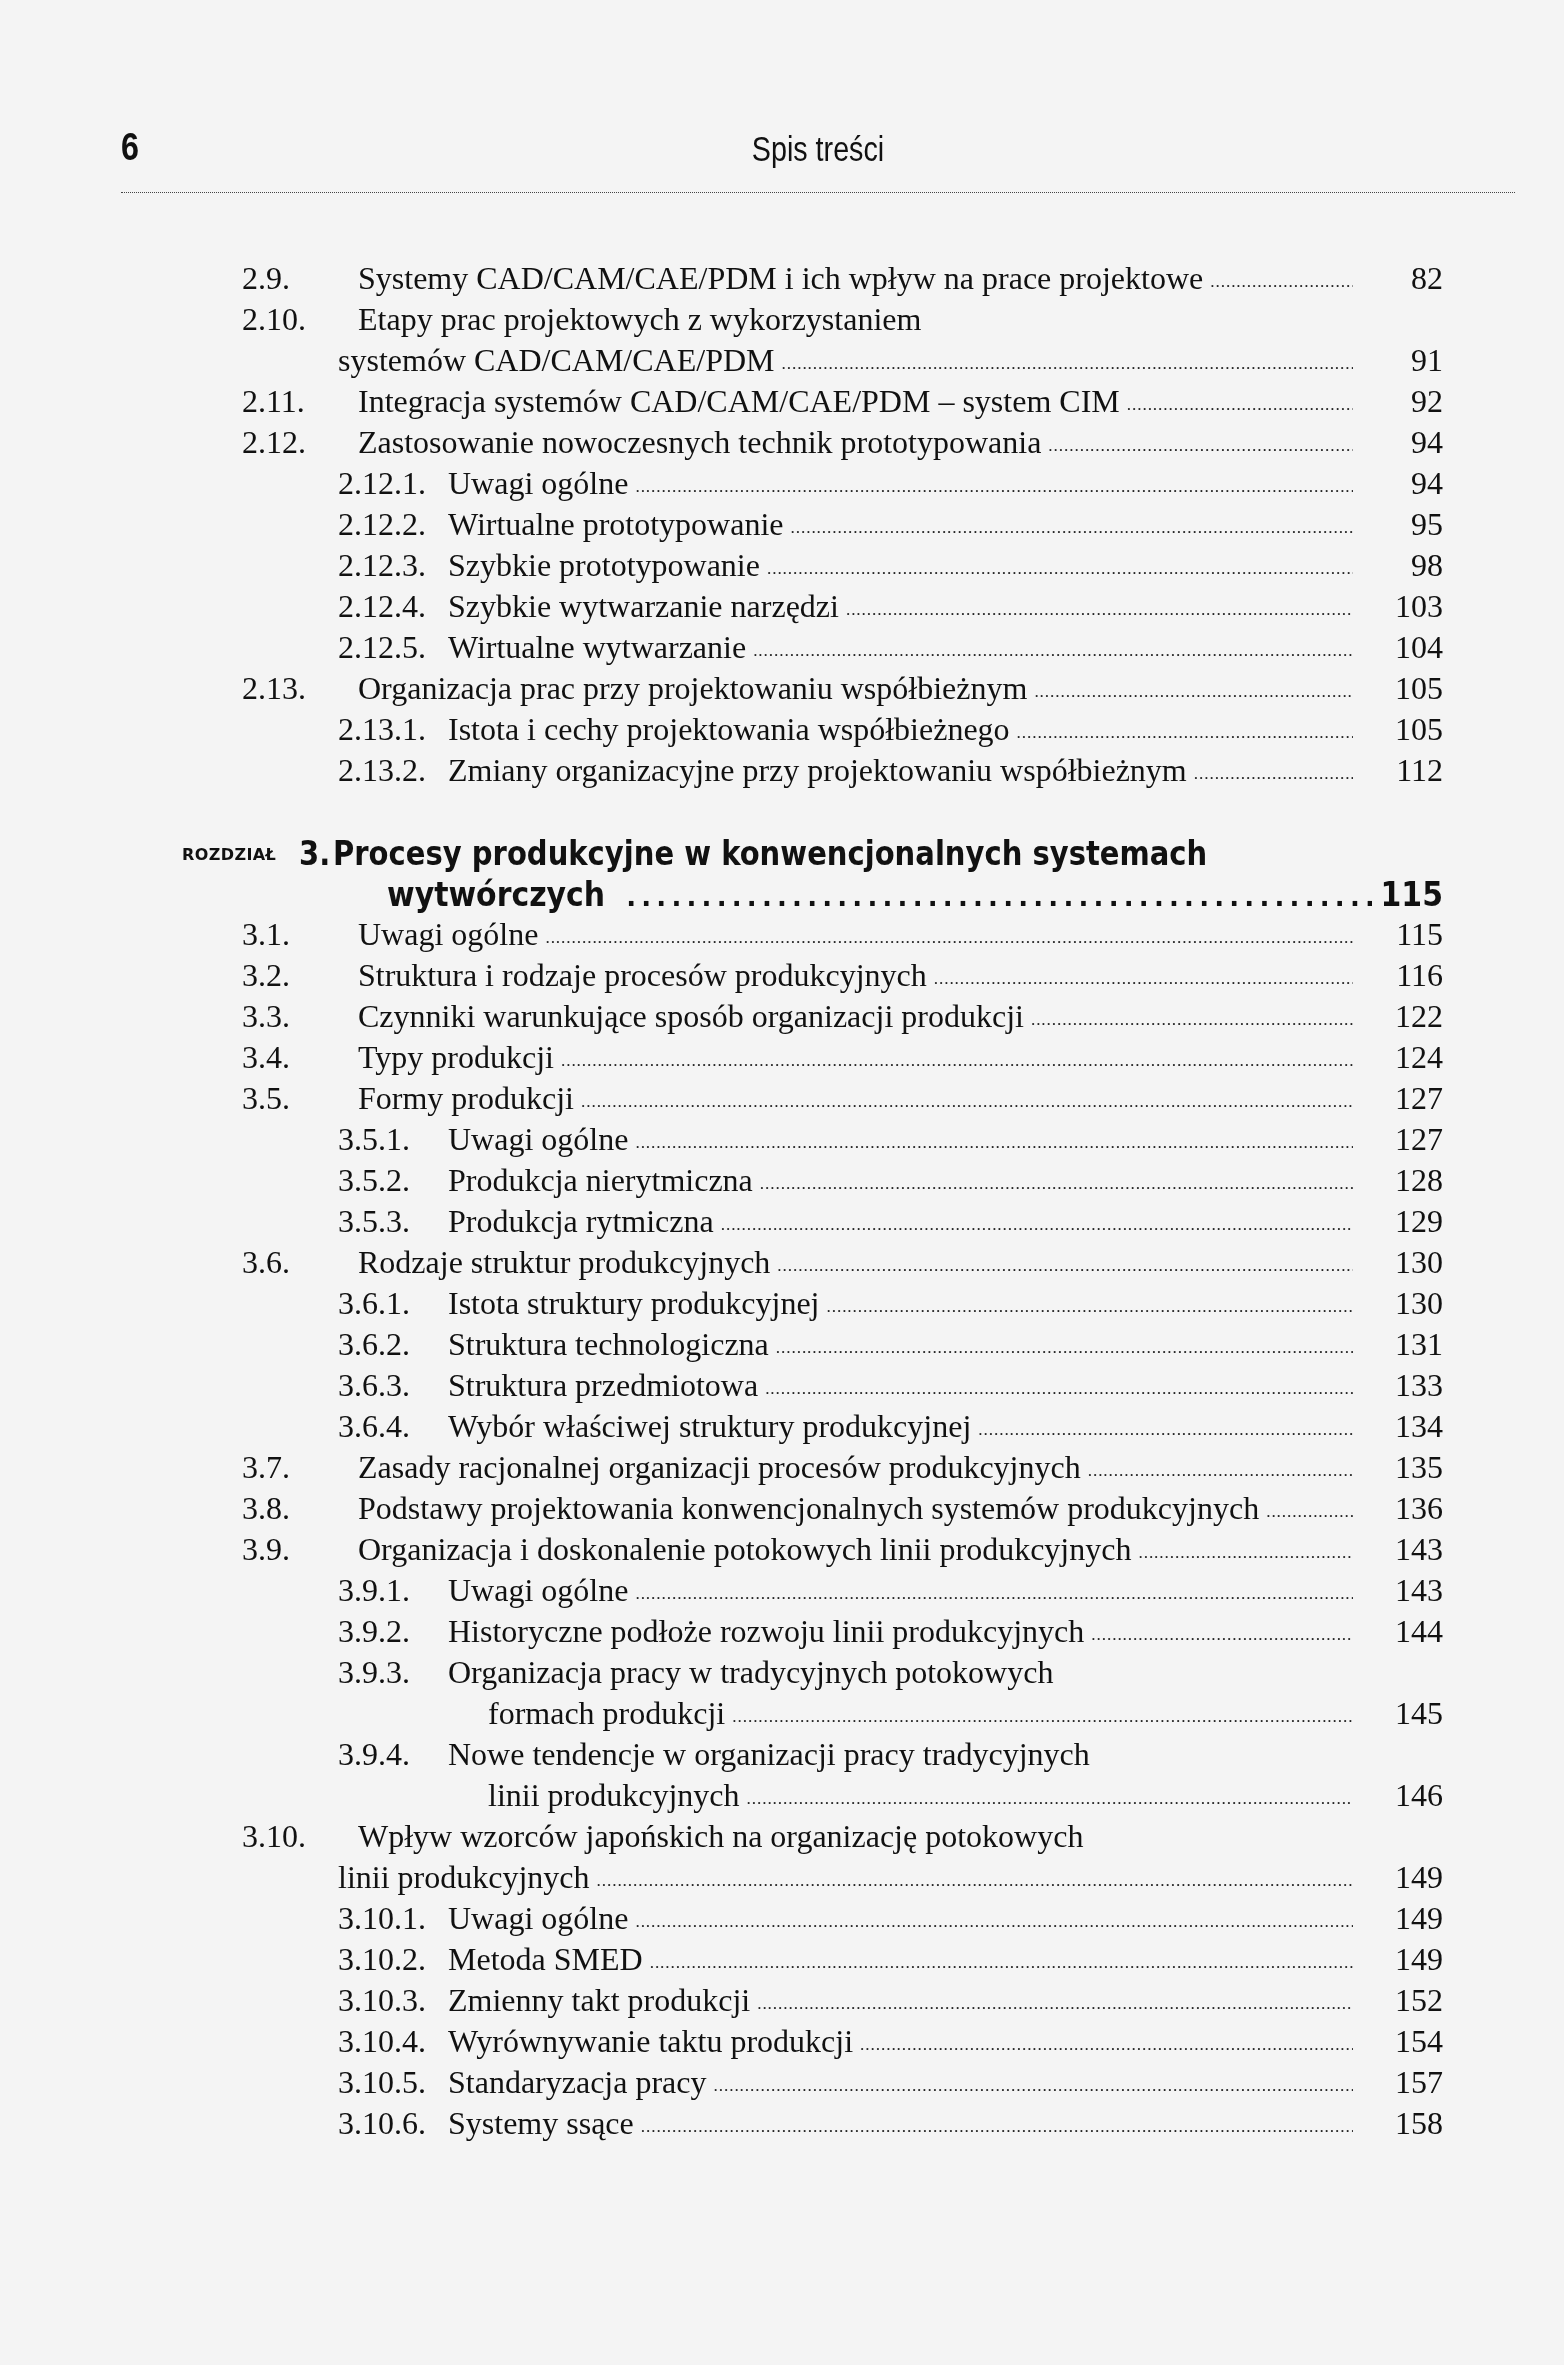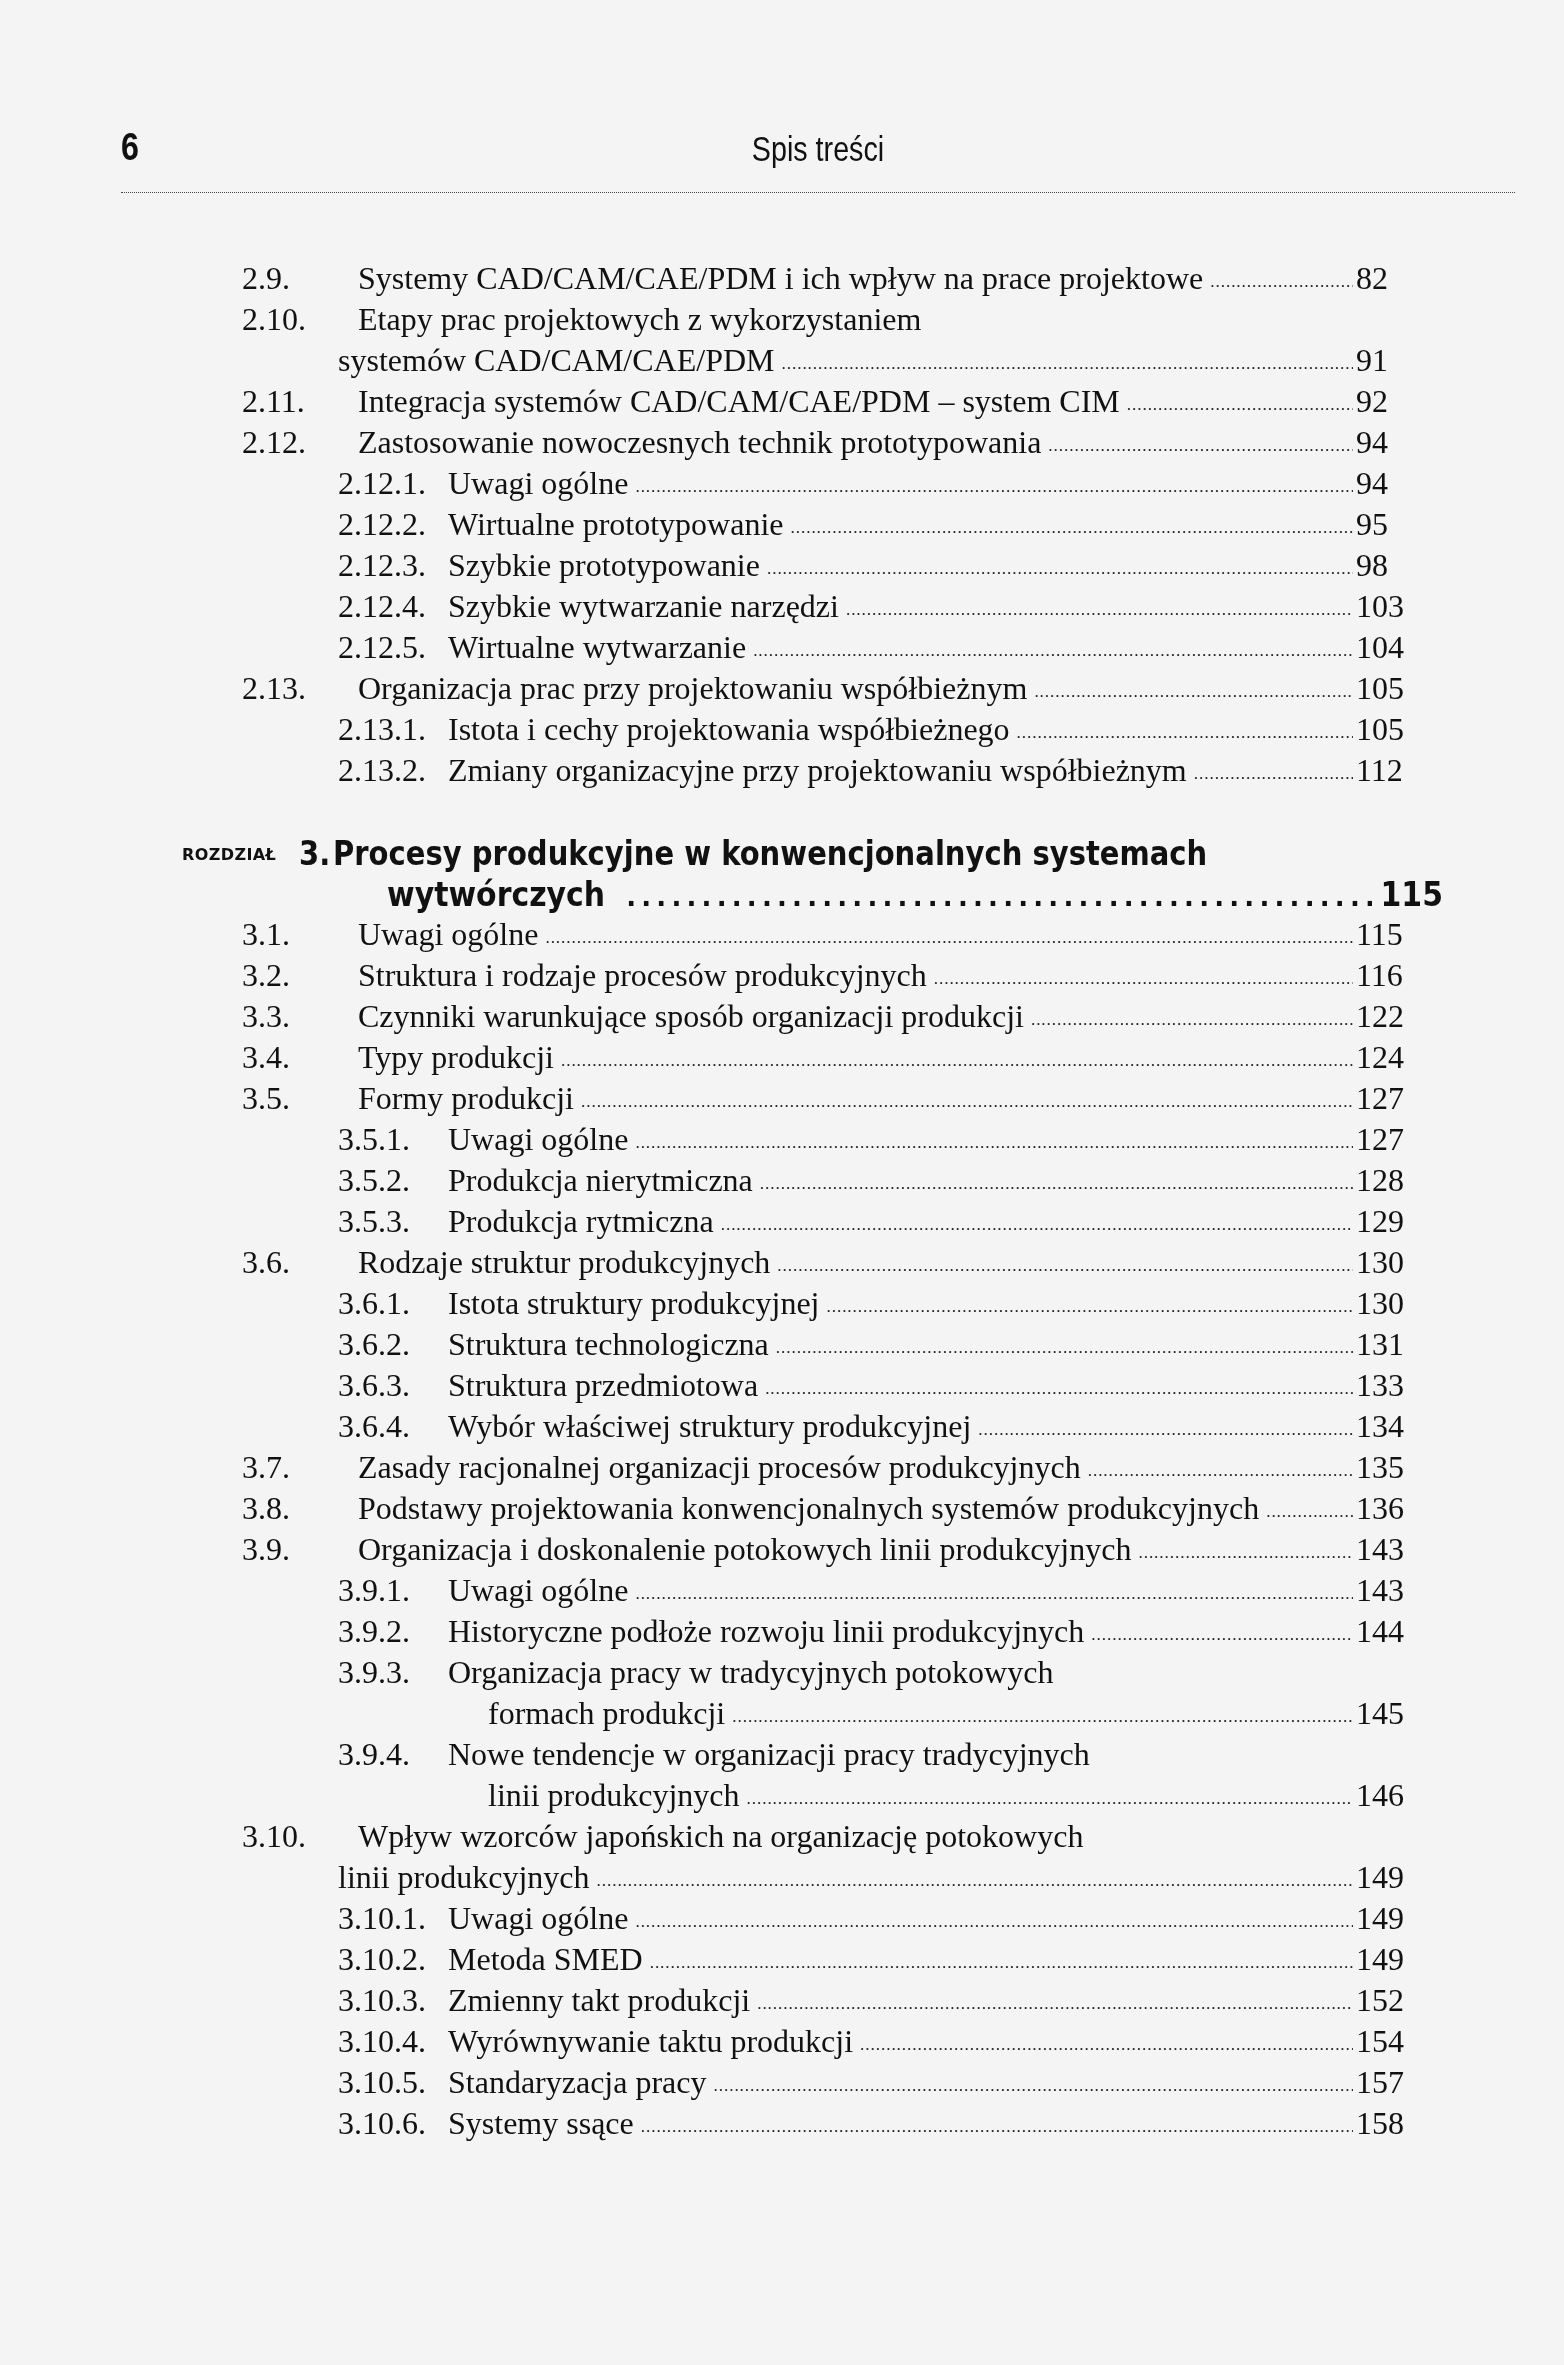--- a/index.html
+++ b/index.html
@@ -47,21 +47,21 @@
     }
     .title { flex: 0 0 auto; padding-right: 7px; }
     .dots {
       flex: 1 1 auto; overflow: hidden; font-size: 17.3px; letter-spacing: 0.9px;
       color: #222; transform: translateY(-1.7px);
     }
     .dots::before {
       content: "....................................................................................................................................................................................................................................................................................................................................................................................";
     }
     .page {
-      position: absolute; top: 0; right: 61px; width: 87px; 
+      position: absolute; top: 0; right: 61px; width: 87px; text-align: right;
     }
     .chapter-gap { height: 42px; }
     .chapter {
       position: relative; height: 81px;
       font-family: "DejaVu Sans", sans-serif; font-weight: bold;
     }
     .chapter .label {
       position: absolute; left: 182px; top: 12px; font-size: 16px; letter-spacing: 0.4px;
     }
     .chapter .ch-num {

